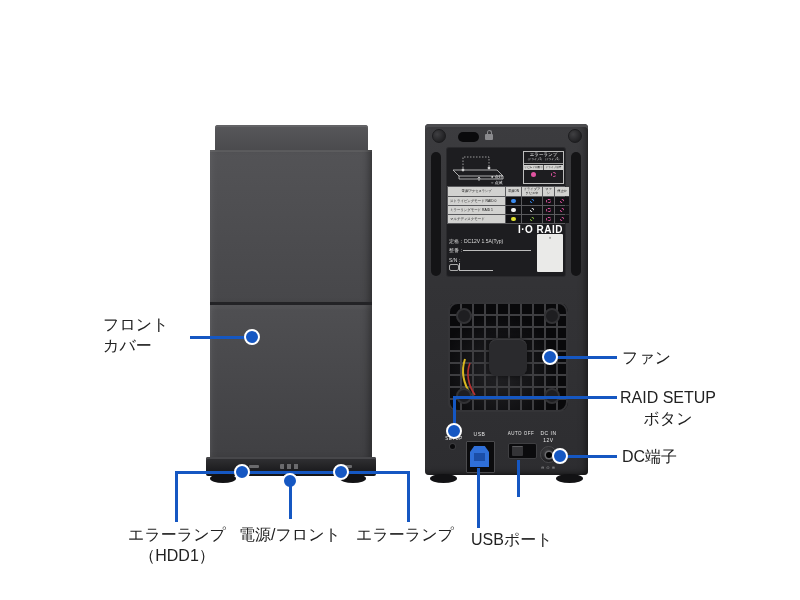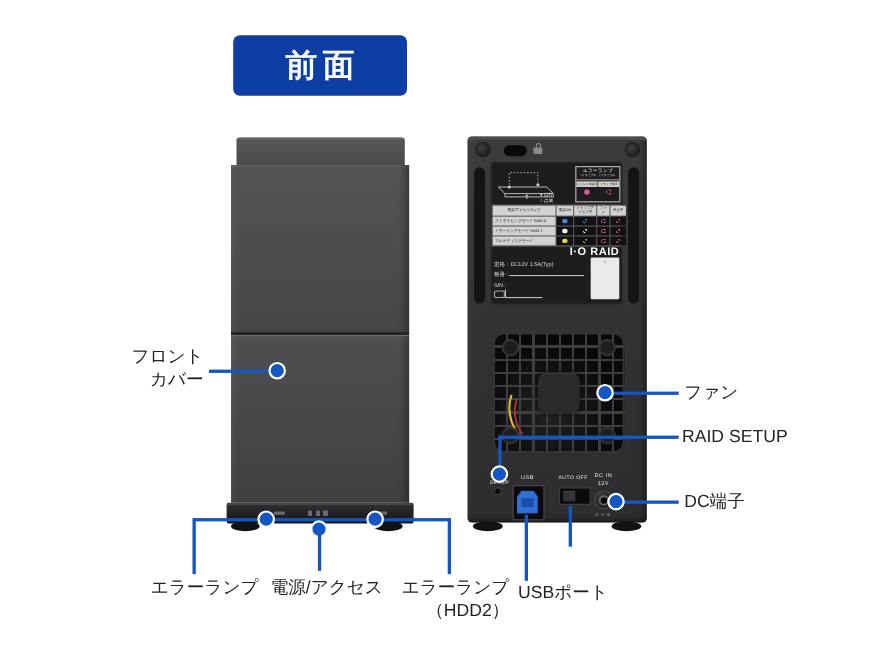--- a/index.html
+++ b/index.html
@@ -9,22 +9,22 @@
   
   .badge{position:absolute;width:158px;height:55px;background:#0c3ea3;border-radius:6px;
          color:#fff;font-size:29px;font-weight:700;letter-spacing:5px;
          display:flex;align-items:center;justify-content:center;padding-left:5px;box-sizing:border-box;}
   
   .hline,.vline{position:absolute;background:#1557c2;}
   .hline{height:3px;} .vline{width:3px;}
   .cdot{position:absolute;width:12px;height:12px;border-radius:50%;background:#1557c2;
         border:2px solid #fff;box-sizing:content-box;}
   .lbl{position:absolute;color:#222;font-size:16px;font-weight:500;line-height:21px;white-space:nowrap;}
-  .lbl.center{text-align:right;}
-  .lbl.right{text-align:right;}
+  .lbl.center{text-align:center;}
+  .lbl.right{text-align:left;}
   
   .f-cap{position:absolute;left:215px;top:125px;width:153px;height:27px;border-radius:3px 3px 0 0;
          background:linear-gradient(180deg,#57575a,#4a4a4d);box-shadow:inset 0 2px 0 #636366;}
   .f-body{position:absolute;left:210px;top:150px;width:162px;height:153px;
           background:linear-gradient(180deg,#535356,#47474a);
           box-shadow:inset -7px 0 9px -5px rgba(0,0,0,.45),inset 7px 0 9px -6px rgba(255,255,255,.08),inset 0 2px 0 rgba(255,255,255,.07);}
   .f-seam{position:absolute;left:210px;top:302px;width:162px;height:3px;background:#232326;}
   .f-cover{position:absolute;left:210px;top:305px;width:162px;height:152px;
            background:linear-gradient(180deg,#4f4f52,#404043);
            box-shadow:inset -7px 0 9px -5px rgba(0,0,0,.45),inset 7px 0 9px -6px rgba(255,255,255,.08),inset 0 3px 4px rgba(255,255,255,.06);}
@@ -97,21 +97,20 @@
   .dcjack{position:absolute;left:540px;top:446px;width:17px;height:17px;border-radius:50%;
           background:radial-gradient(circle at 40% 35%,#424245,#0e0e10);border:1px solid #4a4a4d;box-sizing:border-box;}
   .dcjack:after{content:"";position:absolute;left:4.5px;top:4.5px;width:6px;height:6px;border-radius:50%;
                 background:#000;box-shadow:0 0 0 1.5px #6a6a6d;}
 </style>
 </head>
 <body>
 
 <div class="stage">
 
-  <div class="badge" style="left:212px;top:32px;">前面</div>
 
   <div>
     <div class="f-cap"></div>
     <div class="f-body"></div>
     <div class="f-seam"></div>
     <div class="f-cover"></div>
     <div class="f-base"></div>
     <div class="led-slot" style="left:249px;top:465px;width:10px;"></div>
     <div class="led-slot" style="left:280px;top:464px;width:20px;height:5px;background:repeating-linear-gradient(90deg,#6a6a6d 0 4px,transparent 4px 7px);"></div>
     <div class="led-slot" style="left:342px;top:465px;width:10px;"></div>
@@ -257,38 +256,39 @@
   <div class="hline" style="left:176px;top:471px;width:233px;"></div>
   <div class="vline" style="left:175px;top:471px;height:51px;"></div>
   <div class="vline" style="left:407px;top:471px;height:51px;"></div>
   <div class="cdot" style="left:234px;top:464px;"></div>
   <div class="cdot" style="left:333px;top:464px;"></div>
   <div class="cdot" style="left:282px;top:473px;"></div>
   <div class="vline" style="left:289px;top:481px;height:38px;"></div>
 
   <div class="lbl center" style="left:119px;top:524px;width:116px;">
     <div>エラーランプ</div>
+    <div>（HDD1）</div>
   </div>
   <div class="lbl center" style="left:232px;top:524px;width:116px;">
-    <div>電源/アクセス</div>
+    <div>電源/フロント</div>
   </div>
   <div class="lbl center" style="left:347px;top:524px;width:116px;">
     <div>エラーランプ</div>
-    <div>（HDD2）</div>
   </div>
 
   <div class="hline" style="left:550px;top:356px;width:67px;"></div>
   <div class="cdot" style="left:542px;top:349px;"></div>
   <div class="lbl" style="left:622px;top:347px;">ファン</div>
 
   <div class="hline" style="left:453px;top:396px;width:164px;"></div>
   <div class="vline" style="left:453px;top:396px;height:32px;"></div>
   <div class="cdot" style="left:446px;top:423px;"></div>
   <div class="lbl center" style="left:620px;top:387px;width:96px;">
     <div>RAID SETUP</div>
+    <div>ボタン</div>
   </div>
 
   <div class="hline" style="left:560px;top:455px;width:57px;"></div>
   <div class="cdot" style="left:552px;top:448px;"></div>
   <div class="lbl" style="left:622px;top:446px;">DC端子</div>
 
   <div class="vline" style="left:517px;top:460px;height:37px;"></div>
 
   <div class="vline" style="left:477px;top:468px;height:60px;"></div>
   <div class="lbl" style="left:471px;top:529px;">USBポート</div>

